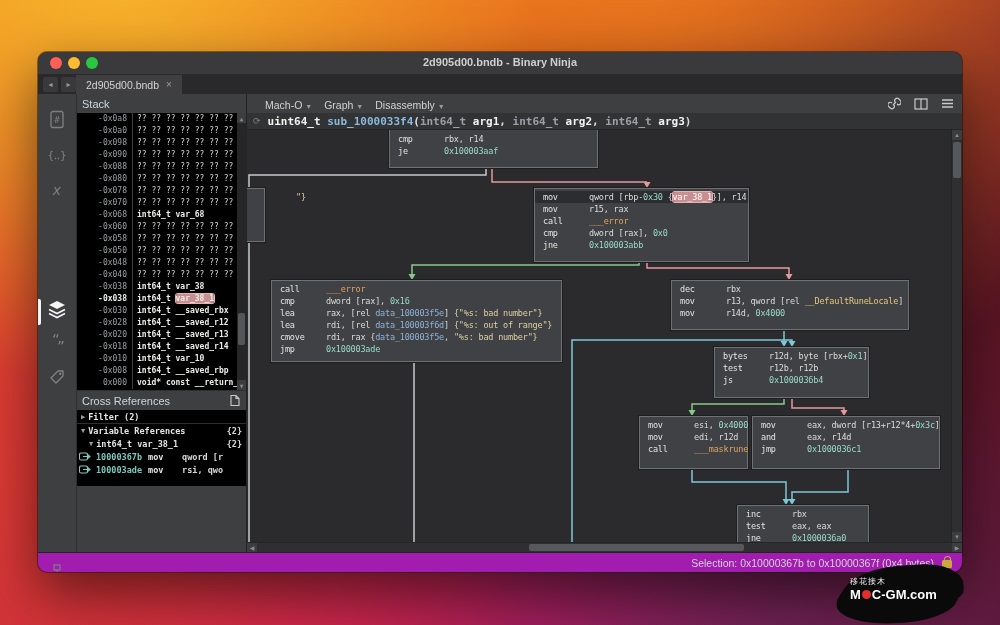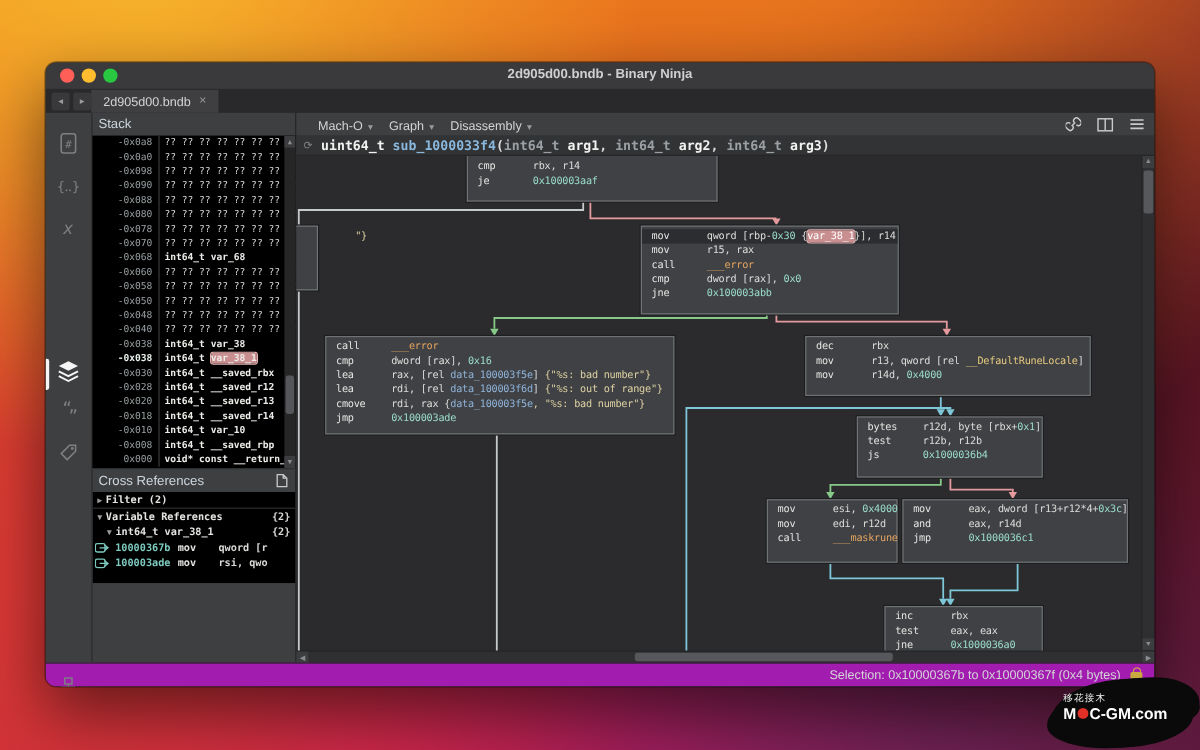--- a/index.html
+++ b/index.html
@@ -91,21 +91,21 @@
 
   
   #statusbar{height:19px;background:#a21caf;border-top:1px solid #222;display:flex;align-items:center;
     justify-content:flex-end;padding:0 10px;gap:8px;flex:none;}
   #selection{font-size:10.5px;color:#d2d4d6;}
   #lock{width:10px;height:8px;background:#c9a93f;border-radius:1.5px;position:relative;margin-top:3px;}
   #lock::before{content:"";position:absolute;left:1.5px;top:-4px;width:5px;height:5px;border:1.5px solid #c9a93f;
     border-bottom:none;border-radius:4px 4px 0 0;}
 
   
-  #wm{position:absolute;left:876px;top:566px;width:118px;height:57px;z-index:5;}
+  #wm{position:absolute;left:840px;top:566px;width:118px;height:57px;z-index:5;}
   #wmblob{position:absolute;inset:0;background:#0a0a0a;border-radius:55% 45% 50% 60%/60% 55% 45% 50%;
     box-shadow:-8px 4px 0 -4px #0a0a0a,12px -6px 0 -6px #0a0a0a;transform:rotate(-4deg);}
   #wmtext{position:absolute;left:10px;top:10px;color:#fff;}
   #wmcjk{font-size:8px;letter-spacing:1px;color:#f0f0f0;}
   #wmsite{font-size:13px;font-weight:bold;display:flex;align-items:center;}
   #wmdot{width:9px;height:9px;border-radius:50%;background:#e03028;display:inline-block;margin:0 1px;}
   svg text{font-family:"DejaVu Sans Mono",monospace;}
 </style>
 </head>
 <body>

